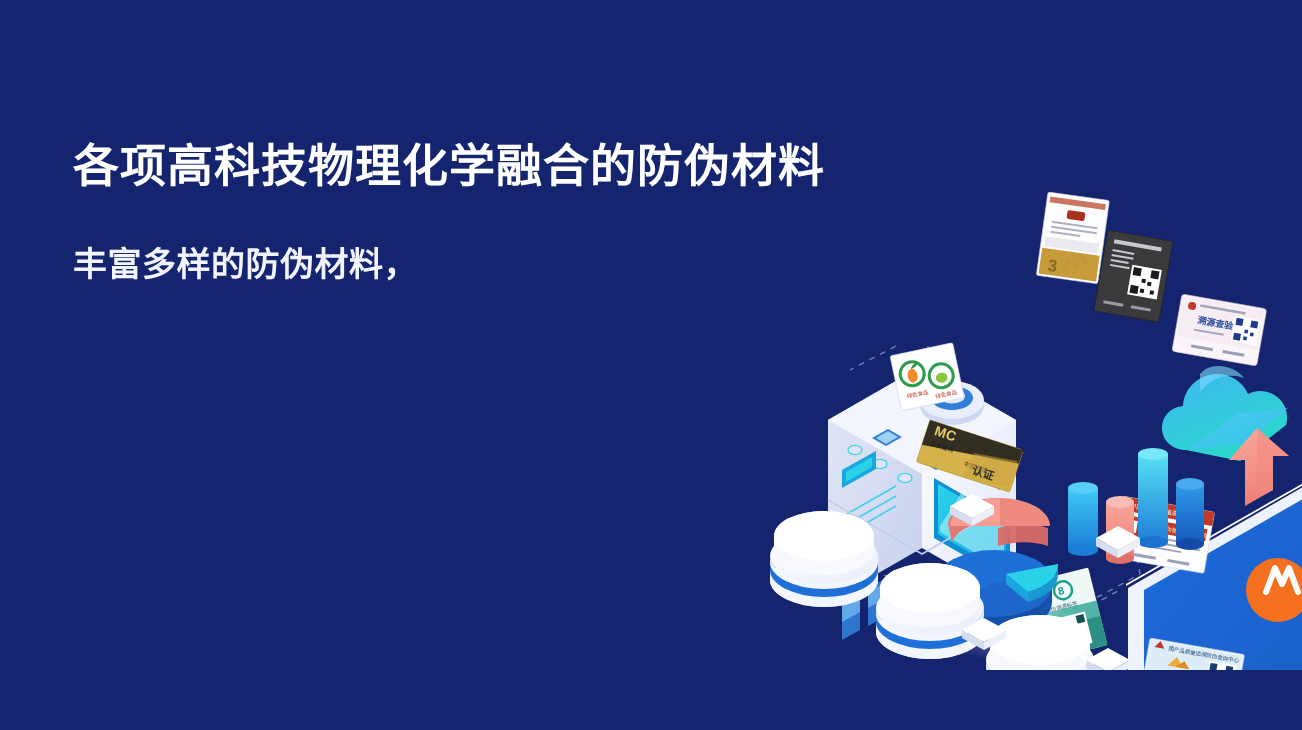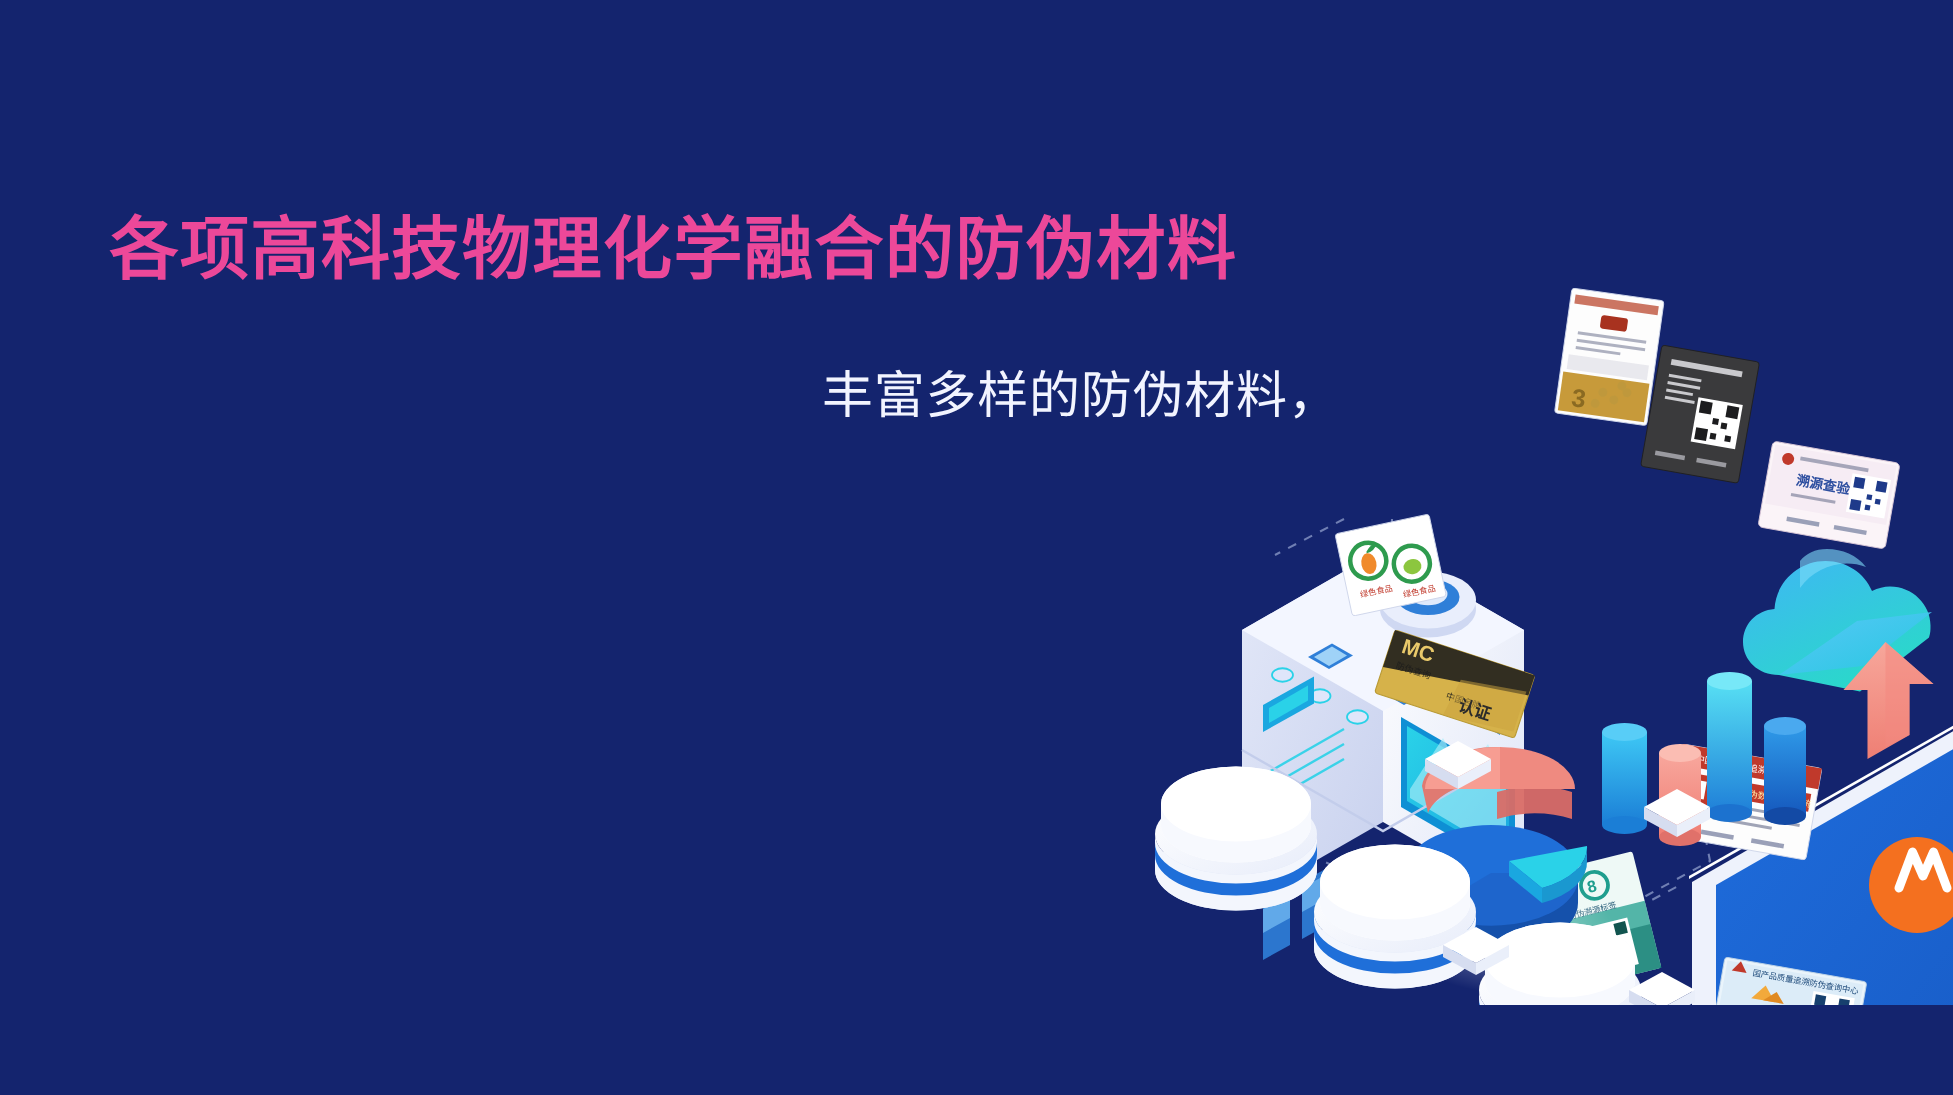--- a/index.html
+++ b/index.html
@@ -7,27 +7,27 @@
   body{
     width:1302px;height:730px;overflow:hidden;
     background:#14246e;
     font-family:"Liberation Sans","DejaVu Sans",sans-serif;
   }
   .stage{position:relative;width:1302px;height:730px;background:#14246e;overflow:hidden;}
 
   
   .copy{position:absolute;left:73px;top:136px;width:820px;}
   .headline{
-    color:#ec4899;font-size:46px;font-weight:bold;letter-spacing:1px;
+    color:#ffffff;font-size:46px;font-weight:bold;letter-spacing:1px;
     line-height:60px;margin:0 0 0 0;white-space:nowrap;
   }
   .sub{margin-top:40px;}
   .sub-line{
-    color:#f2f4ff;font-size:34px;font-weight:400;line-height:56px;
-    letter-spacing:.5px;white-space:nowrap;text-align:right;
+    color:#f2f4ff;font-size:34px;font-weight:700;line-height:56px;
+    letter-spacing:.5px;white-space:nowrap;
   }
 
   
   .art{position:absolute;left:700px;top:170px;width:602px;height:500px;}
   .art svg{display:block;width:602px;height:500px;}
 </style>
 </head>
 <body style="background: rgb(20, 36, 110);">
 
 <div class="stage" style="background: rgb(20, 36, 110);">

